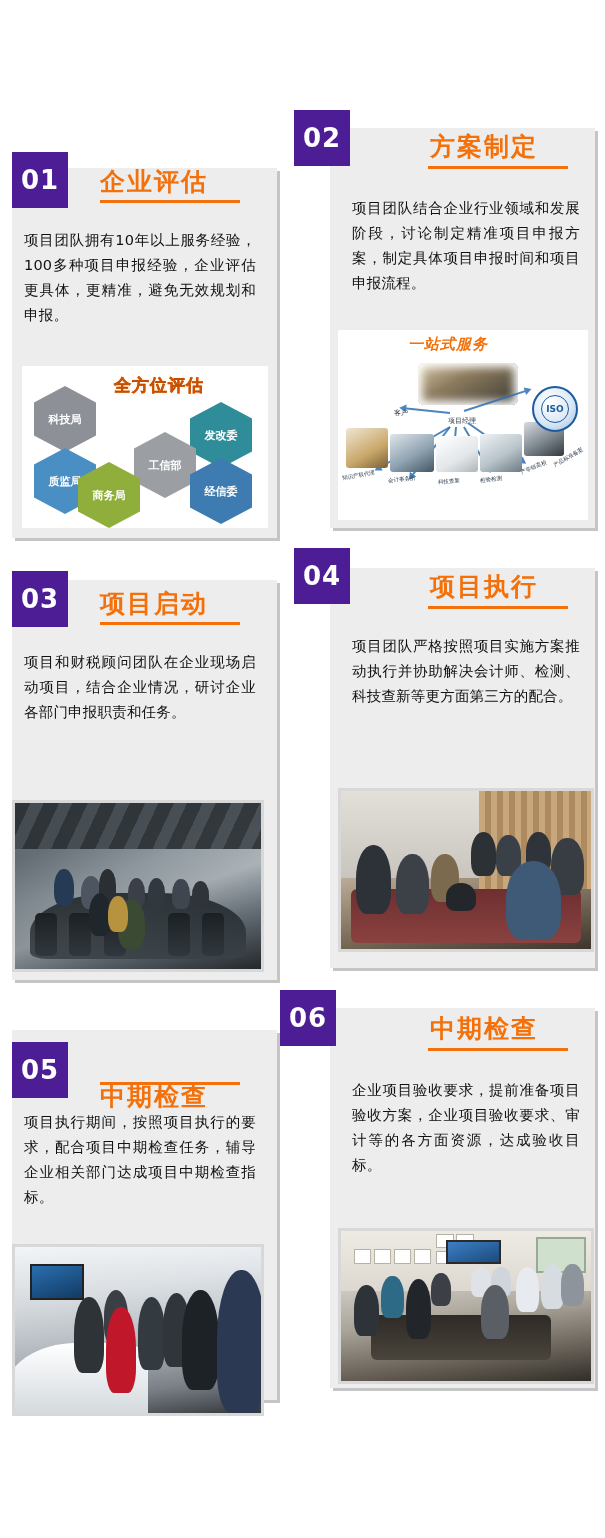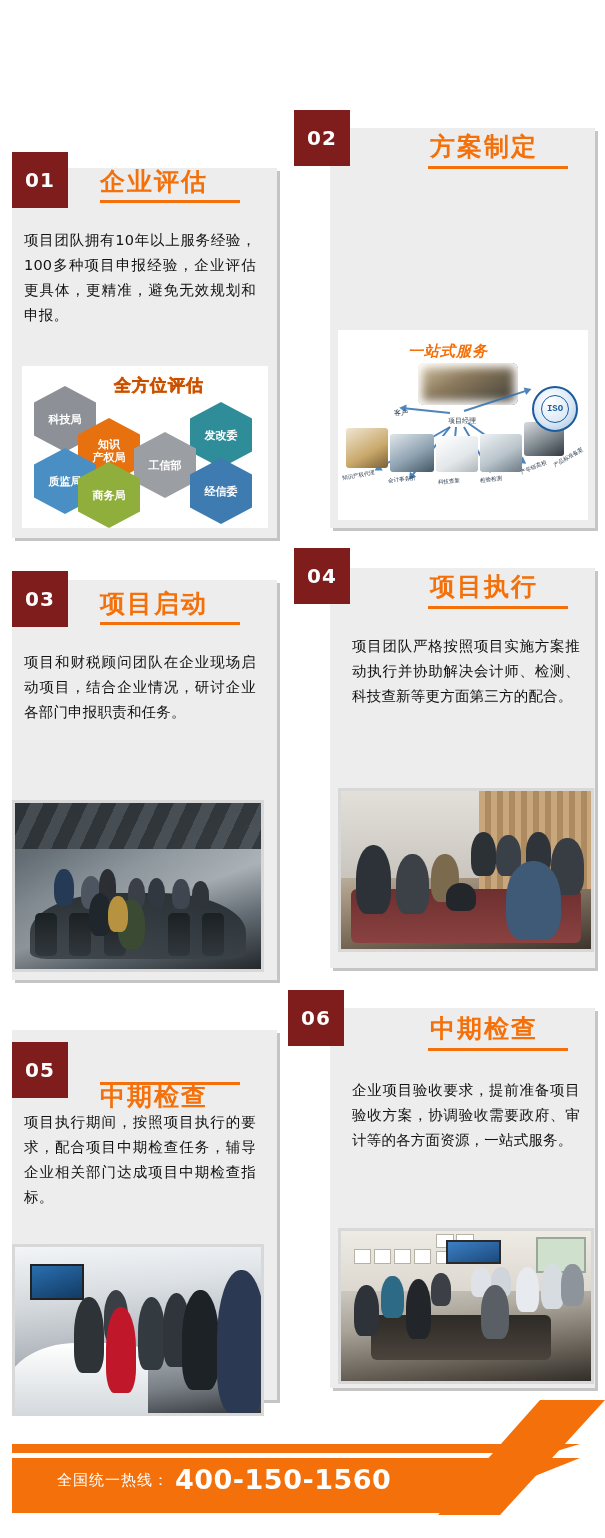--- a/index.html
+++ b/index.html
@@ -35,22 +35,22 @@
   }
   .hdr-sub {
     position: absolute; left: 370px; top: 43px;
     color: #ffffff; font-size: 14px; letter-spacing: 2.2px; line-height: 20px;
     font-weight: 400;
   }
 
   
   .card { position: absolute; background: #ededed; box-shadow: 3px 3px 0 rgba(150,150,150,0.55); }
   .badge {
-    position: absolute; width: 56px; height: 56px; background: #7f1d1d;
-    color: #fff; font-size: 20px; font-weight: bold;
+    position: absolute; width: 56px; height: 56px; background: #4c1d95;
+    color: #fff; font-size: 26px; font-weight: bold;
     display: flex; align-items: center; justify-content: center;
     letter-spacing: 1px; z-index: 5;
   }
   .card-title {
     position: absolute; color: #F4700A; font-size: 25px; font-weight: bold;
     letter-spacing: 2px; white-space: nowrap;
   }
   .title-rule { position: absolute; height: 3px; background: #F4700A; }
   .card-body {
     position: absolute; color: #111; font-size: 14.5px; line-height: 25px;
@@ -156,21 +156,20 @@
   .oss-node { position: absolute; border-radius: 3px; }
   .oss-label { position: absolute; font-size: 5.5px; color: #2a3b4d; white-space: nowrap; }
   .oss-arrow { position: absolute; background: #2f6fb0; height: 2px; transform-origin: 0 50%; opacity: .85; }
   .oss-arrow::after {
     content:''; position:absolute; right:-5px; top:-3px;
     border-left:7px solid #2f6fb0; border-top:4px solid transparent; border-bottom:4px solid transparent;
   }
   .oss-seal {
     position:absolute; border-radius:50%; border:2px solid #1c5b9e;
     background: radial-gradient(circle at 38% 32%, #ffffff 0%, #dce9f6 55%, #9dc0e0 100%);
-    font-family: Liberation Mono, monospace;
   }
   .oss-seal-inner {
     position:absolute; left:16%; top:16%; width:68%; height:68%;
     border-radius:50%; border:1.5px solid #1c5b9e;
     display:flex; align-items:center; justify-content:center;
     color:#1c5b9e; font-weight:bold; font-size:9px;
   }
   .oss-mid-label { position:absolute; font-size:7px; color:#33414f; white-space:nowrap; }
 
   
@@ -207,36 +206,35 @@
 
   <div class="card" style="left:12px; top:168px; width:265px; height:370px;"></div>
   <div class="badge" style="left:12px; top:152px;">01</div>
   <div class="card-title" style="left:100px; top:165px;">企业评估</div>
   <div class="title-rule" style="left:100px; top:200px; width:140px;"></div>
   <div class="card-body" style="left:24px; top:228px; width:232px;">项目团队拥有10年以上服务经验，100多种项目申报经验，企业评估更具体，更精准，避免无效规划和申报。</div>
 
   <div class="hexwrap" style="left:22px; top:366px; width:246px; height:162px;">
     <div class="hex-title" style="left:92px; top:8px;">全方位评估</div>
     <div class="hex" style="left:12px;  top:20px;  width:62px; height:66px; background:#8d9197; font-size:11px;">科技局</div>
-    <div class="hex" style="left:56px;  top:52px;  width:62px; height:66px; background:#e8710f; font-size:11px; white-space:pre-line;">知识
-产权局</div>
     <div class="hex" style="left:168px; top:36px;  width:62px; height:66px; background:#2f8d99; font-size:11px;">发改委</div>
     <div class="hex" style="left:112px; top:66px;  width:62px; height:66px; background:#9b9ea3; font-size:11px;">工信部</div>
     <div class="hex" style="left:12px;  top:82px;  width:62px; height:66px; background:#4a8fc4; font-size:11px;">质监局</div>
     <div class="hex" style="left:168px; top:92px;  width:62px; height:66px; background:#3d7bb0; font-size:11px;">经信委</div>
     <div class="hex" style="left:56px;  top:96px;  width:62px; height:66px; background:#8fae3c; font-size:11px;">商务局</div>
   </div>
 
   <div class="card" style="left:330px; top:128px; width:265px; height:400px;"></div>
   <div class="badge" style="left:294px; top:110px;">02</div>
   <div class="card-title" style="left:430px; top:130px;">方案制定</div>
   <div class="title-rule" style="left:428px; top:166px; width:140px;"></div>
+  <div class="card-body" style="left:352px; top:196px; width:228px;">项目团队结合企业行业领域和发展阶段，讨论制定精准项目申报方案，制定具体项目申报时间和项目申报流程。</div>
 
   <div class="oss" style="left:338px; top:330px; width:250px; height:190px;">
-    <div class="oss-title" style="left:70px; top:12px;">一站式服务</div>
+    <div class="oss-title" style="left:70px; top:5px;">一站式服务</div>
     <div class="oss-hub" style="left:80px; top:33px; width:100px; height:42px;"></div>
     <div class="oss-mid-label" style="left:56px; top:78px;">客户</div>
     <div class="oss-mid-label" style="left:110px; top:86px;">项目经理</div>
 
     <div class="oss-arrow" style="left:112px; top:82px; width:46px; transform:rotate(186deg);"></div>
     <div class="oss-arrow" style="left:126px; top:80px; width:66px; transform:rotate(-18deg);"></div>
     <div class="oss-arrow" style="left:112px; top:96px; width:82px; transform:rotate(150deg);"></div>
     <div class="oss-arrow" style="left:112px; top:96px; width:62px; transform:rotate(128deg);"></div>
     <div class="oss-arrow" style="left:118px; top:96px; width:36px; transform:rotate(95deg);"></div>
     <div class="oss-arrow" style="left:126px; top:96px; width:48px; transform:rotate(60deg);"></div>
@@ -318,24 +316,24 @@
     <div class="person" style="left:24%; top:30%; width:12%; height:46%; background:#2e3338;"></div>
     <div class="person" style="left:36%; top:26%; width:10%; height:32%; background:#3a3f45;"></div>
     <div class="person" style="left:37%; top:36%; width:12%; height:52%; background:#c0182a;"></div>
     <div class="person" style="left:50%; top:30%; width:11%; height:44%; background:#333a40;"></div>
     <div class="person" style="left:60%; top:28%; width:11%; height:44%; background:#2f353b;"></div>
     <div class="person" style="left:68%; top:26%; width:15%; height:60%; background:#1d2227;"></div>
     <div class="person" style="left:82%; top:14%; width:20%; height:86%; background:#2b3a52;"></div>
   </div>
 
   <div class="card" style="left:330px; top:1008px; width:265px; height:380px;"></div>
-  <div class="badge" style="left:288px; top:990px;">06</div>
+  <div class="badge" style="left:280px; top:990px;">06</div>
   <div class="card-title" style="left:430px; top:1012px;">中期检查</div>
   <div class="title-rule" style="left:428px; top:1048px; width:140px;"></div>
-  <div class="card-body" style="left:352px; top:1078px; width:228px;">企业项目验收要求，提前准备项目验收方案，协调验收需要政府、审计等的各方面资源，一站式服务。</div>
+  <div class="card-body" style="left:352px; top:1078px; width:228px;">企业项目验收要求，提前准备项目验收方案，企业项目验收要求、审计等的各方面资源，达成验收目标。</div>
 
   <div class="photo photo-frame ph-accept" style="left:338px; top:1228px; width:256px; height:156px;">
     <div class="wall"></div>
     <div class="cert" style="left:5%;  top:12%; width:7%; height:10%;"></div>
     <div class="cert" style="left:13%; top:12%; width:7%; height:10%;"></div>
     <div class="cert" style="left:21%; top:12%; width:7%; height:10%;"></div>
     <div class="cert" style="left:29%; top:12%; width:7%; height:10%;"></div>
     <div class="cert" style="left:38%; top:2%;  width:7%; height:9%;"></div>
     <div class="cert" style="left:46%; top:2%;  width:7%; height:9%;"></div>
     <div class="cert" style="left:38%; top:13%; width:7%; height:9%;"></div>
@@ -348,21 +346,14 @@
     <div class="person" style="left:26%; top:32%; width:10%; height:40%; background:#22262b;"></div>
     <div class="person" style="left:36%; top:28%; width:8%;  height:22%; background:#3c4046;"></div>
     <div class="person" style="left:52%; top:24%; width:8%;  height:20%; background:#dfe3e7;"></div>
     <div class="person" style="left:60%; top:24%; width:8%;  height:20%; background:#cfd5da;"></div>
     <div class="person" style="left:56%; top:36%; width:11%; height:36%; background:#5a5f66;"></div>
     <div class="person" style="left:70%; top:24%; width:9%;  height:30%; background:#e7eaee;"></div>
     <div class="person" style="left:80%; top:22%; width:9%;  height:30%; background:#d7dce1;"></div>
     <div class="person" style="left:88%; top:22%; width:9%;  height:28%; background:#8d949b;"></div>
   </div>
 
-  <div class="footer">
-    <div class="ft-diag"></div>
-    <div class="ft-thin"></div>
-    <div class="ft-bar"></div>
-    <div class="ft-text">全国统一热线：</div>
-    <div class="ft-phone">400-150-1560</div>
-  </div>
 
 </div>
 
 </body></html>

